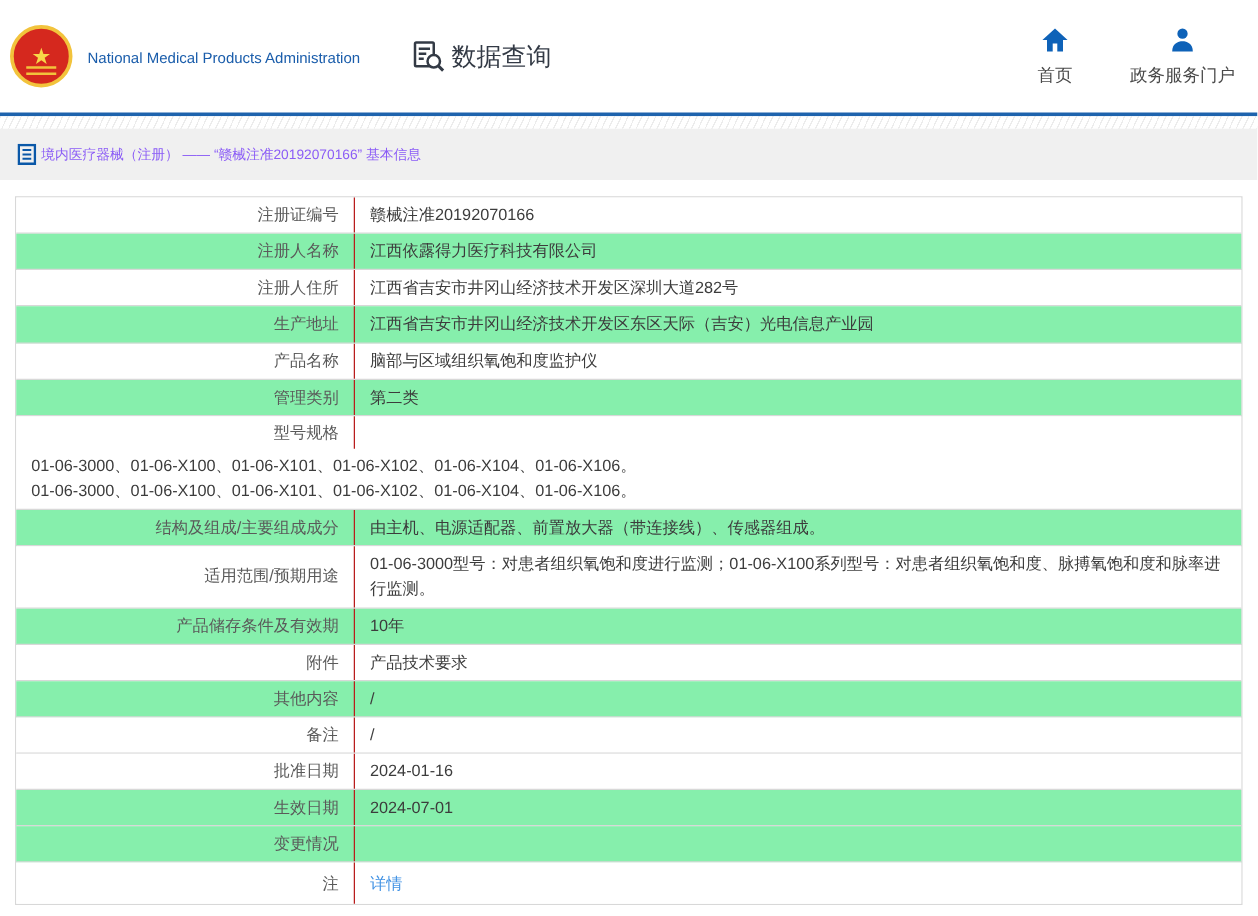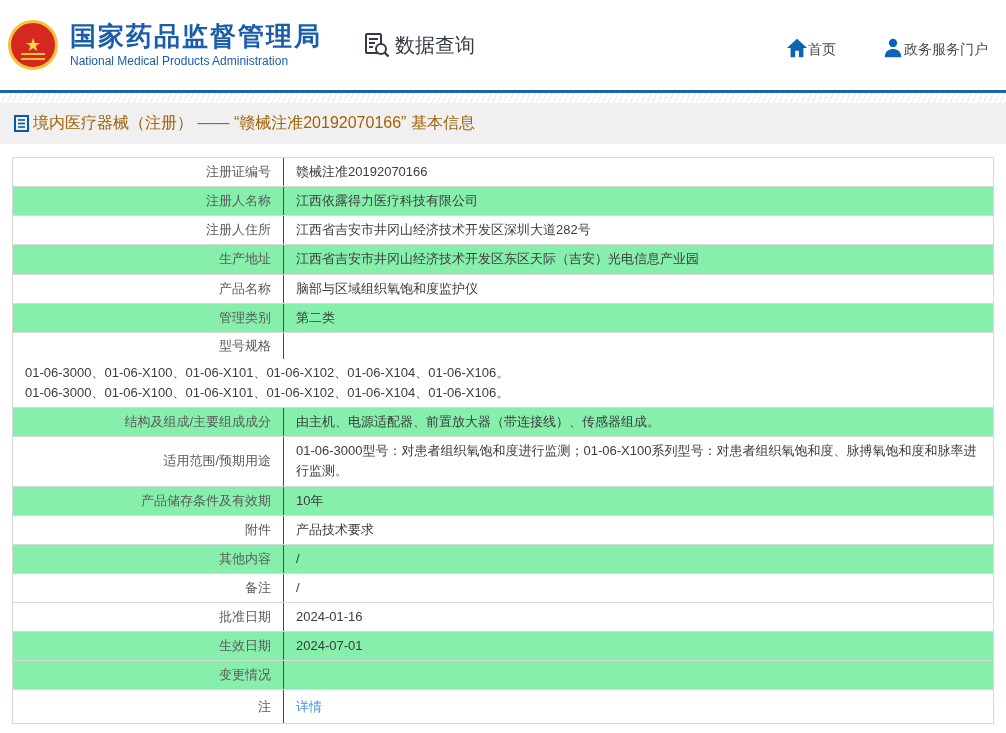--- a/index.html
+++ b/index.html
@@ -14,33 +14,33 @@
   .emblem .star { color:#f8d748; font-size:18px; line-height:1; }
   .emblem .gate { position:absolute; bottom:7px; left:50%; transform:translateX(-50%);
     width:24px; height:7px; border-top:2px solid #f2c33c; border-bottom:2px solid #f2c33c; }
   .logo-text { margin-left:12px; }
   .logo-cn { font-size:26px; font-weight:bold; color:#1a5dab; letter-spacing:2px; line-height:1.15; }
   .logo-en { font-size:12px; color:#1a5dab; margin-top:2px; }
   .data-query { display:flex; align-items:center; margin-left:42px; }
   .data-query svg { width:26px; height:26px; }
   .data-query-label { font-size:20px; color:#333a45; margin-left:5px; }
   .header-spacer { flex:1; }
-  .nav-item { display:flex; flex-direction:row; align-items:flex-end; margin-left:46px; cursor:pointer; }
+  .nav-item { display:flex; flex-direction:column; align-items:center; margin-left:46px; cursor:pointer; }
   .nav-item svg { width:22px; height:22px; }
   .nav-label { font-size:14px; color:#4a4a4a; margin-top:9px; }
 
   .blue-line { height:3px; background:#1e63ad; }
   .hatch { height:10px;
     background:repeating-linear-gradient(115deg,#ececec 0 1px,#ffffff 1px 5px); }
 
   
   .titlebar { height:41px; background:#f0f0f0; display:flex; align-items:center;
     padding:0 14px; margin-top:0; }
   .titlebar svg { width:15px; height:17px; flex-shrink:0; }
-  .title-text { font-size:16px; color:#a16207; margin-left:4px; }
+  .title-text { font-size:11px; color:#8b5cf6; margin-left:4px; }
 
   
   .table-wrap { margin:13px 12px 0 12px; border:1px solid #d8d8d8; }
   .t-row { display:flex; border-bottom:1px solid #d8d8d8; min-height:29px; background:#fff; }
   .t-row:last-child { border-bottom:none; }
   .t-row.alt { background:#86efac; }
   .t-label { width:271px; flex-shrink:0; border-right:1px solid #b91c1c;
     display:flex; align-items:center; justify-content:flex-end;
     padding:4px 12px 4px 6px; font-size:13px; color:#5a5a5a; text-align:right; }
   .t-value { flex:1; display:flex; align-items:center; padding:4px 10px 4px 12px;
@@ -51,21 +51,20 @@
 </style>
 </head>
 <body>
 
 <div class="header">
   <div class="emblem">
     <span class="star">★</span>
     <span class="gate"></span>
   </div>
   <div class="logo-text">
-    <div class="logo-cn">国家药品监督管理局</div>
     <div class="logo-en">National Medical Products Administration</div>
   </div>
   <div class="data-query">
     <svg viewBox="0 0 26 26">
       <rect x="2" y="2" width="15" height="19" rx="1" fill="none" stroke="#333a45" stroke-width="2"></rect>
       <line x1="5" y1="7" x2="14" y2="7" stroke="#333a45" stroke-width="2"></line>
       <line x1="5" y1="11" x2="11" y2="11" stroke="#333a45" stroke-width="2"></line>
       <line x1="5" y1="15" x2="9" y2="15" stroke="#333a45" stroke-width="2"></line>
       <circle cx="17" cy="17" r="5" fill="#fff" stroke="#333a45" stroke-width="2"></circle>
       <line x1="20.5" y1="20.5" x2="24.5" y2="24.5" stroke="#333a45" stroke-width="2.4"></line>

